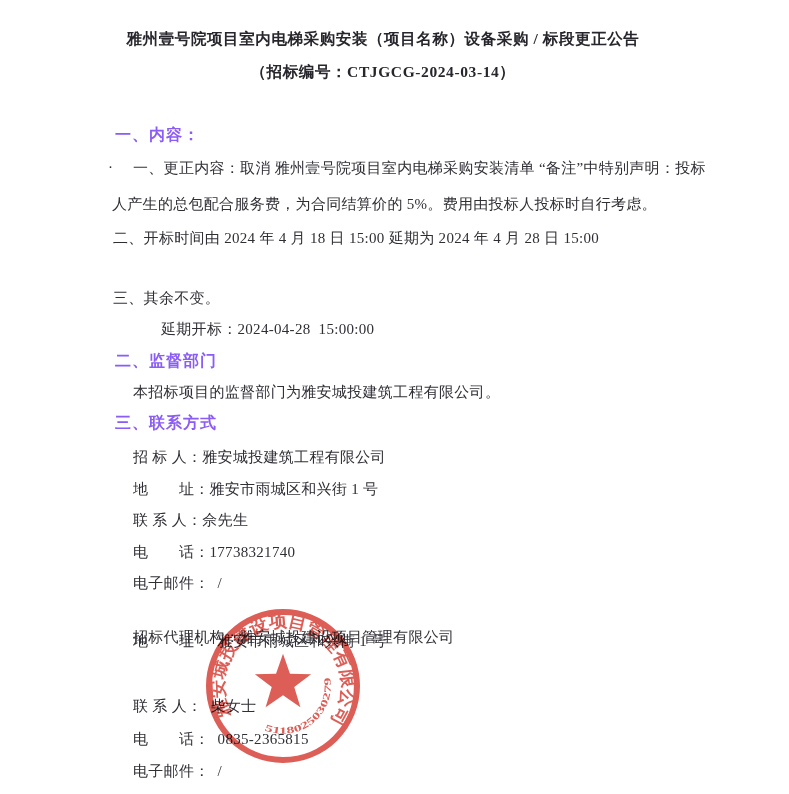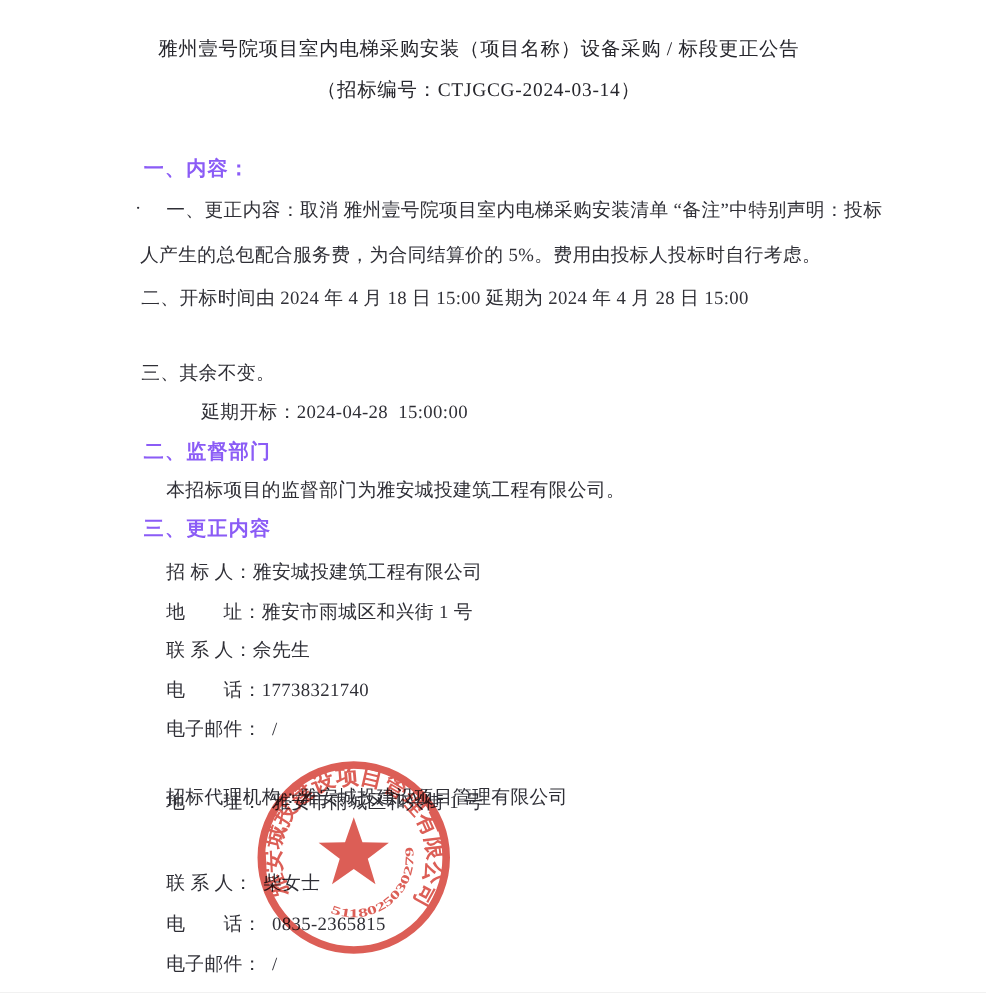--- a/index.html
+++ b/index.html
@@ -17,21 +17,21 @@
   .line {
     position: absolute;
     font-size: 15px;
     white-space: pre;
     letter-spacing: 0.3px;
     color: #2f2f36;
   }
   .title {
     width: 766px;
     text-align: center;
-    font-weight: normal;
+    font-weight: bold;
     font-size: 15.5px;
     letter-spacing: 0.6px;
     color: #26262c;
   }
   .heading {
     font-weight: bold;
     font-size: 16px;
     letter-spacing: 1px;
     color: #8b5cf6;
   }
@@ -65,21 +65,21 @@
   <div class="line" style="top:195px; left:112px;">人产生的总包配合服务费，为合同结算价的 5%。费用由投标人投标时自行考虑。</div>
 
   <div class="line" style="top:229px; left:113px;">二、开标时间由 2024 年 4 月 18 日 15:00 延期为 2024 年 4 月 28 日 15:00</div>
 
   <div class="line" style="top:289px; left:113px;">三、其余不变。</div>
   <div class="line" style="top:320px; left:113px;margin-left:48px;">延期开标：2024-04-28  15:00:00</div>
 
   <div class="line heading" style="top:351px; left:115px;">二、监督部门</div>
   <div class="line" style="top:383px; left:133px;">本招标项目的监督部门为雅安城投建筑工程有限公司。</div>
 
-  <div class="line heading" style="top:413px; left:115px;">三、更正内容</div>
+  <div class="line heading" style="top:413px; left:115px;">三、联系方式</div>
 
   <div class="line" style="top:448px; left:133px;">招 标 人：雅安城投建筑工程有限公司</div>
   <div class="line" style="top:480px; left:133px;">地　　址：雅安市雨城区和兴街 1 号</div>
   <div class="line" style="top:511px; left:133px;">联 系 人：佘先生</div>
   <div class="line" style="top:543px; left:133px;text-align:right;">电　　话：17738321740</div>
   <div class="line" style="top:574px; left:133px;">电子邮件：  /</div>
 
   <div class="line" style="top:628px; left:133px;">招标代理机构：雅安城投建设项目管理有限公司</div>
   <div class="line" style="top:632px; left:133px;">地　　址：  雅安市雨城区和兴街 1 号</div>
   <div class="line" style="top:697px; left:133px;">联 系 人：  柴女士</div>

